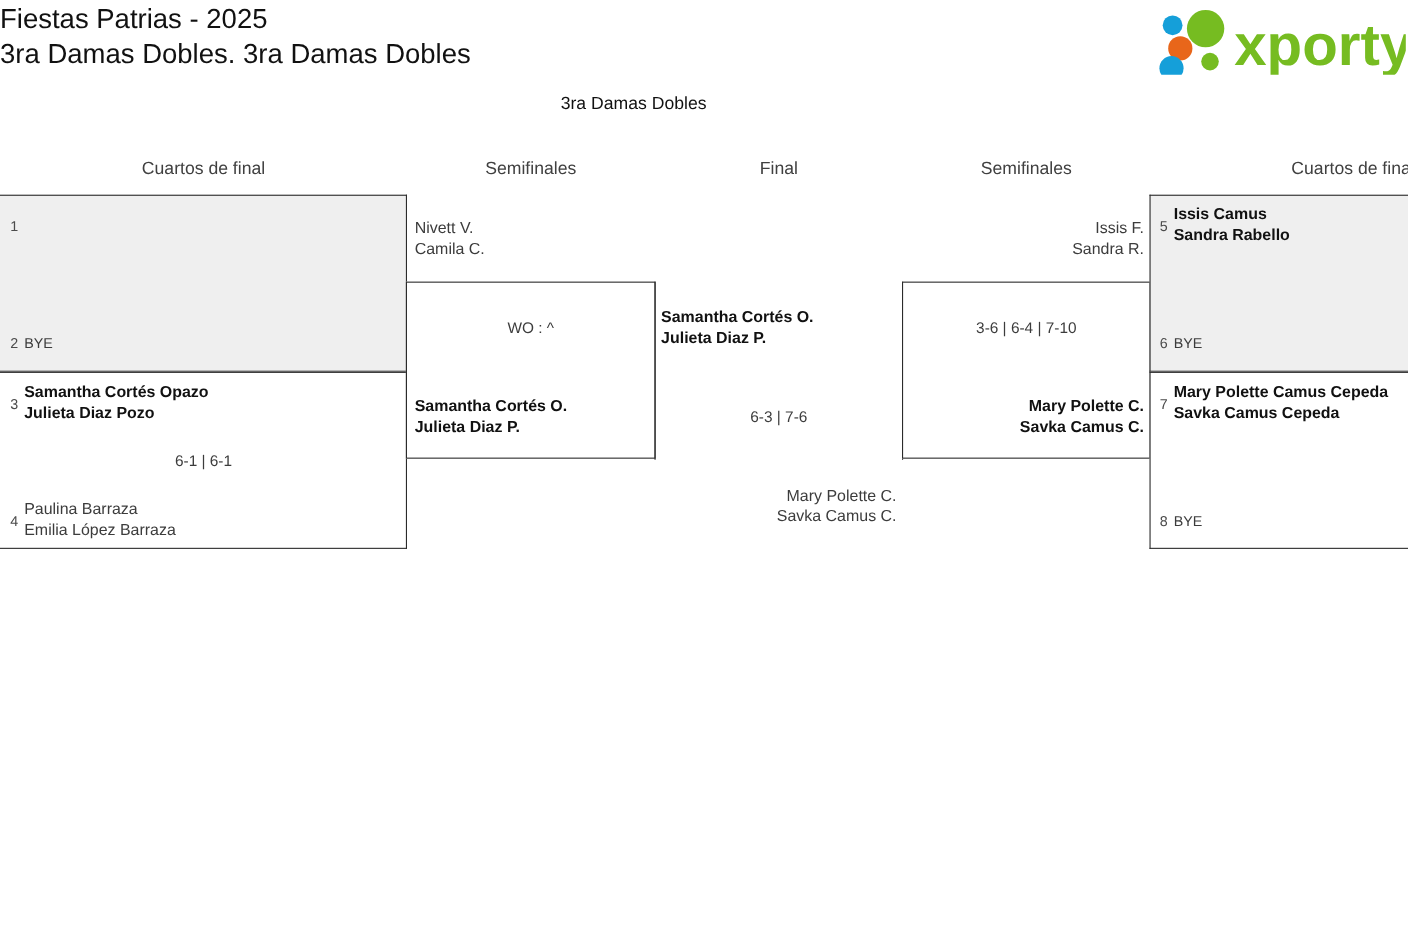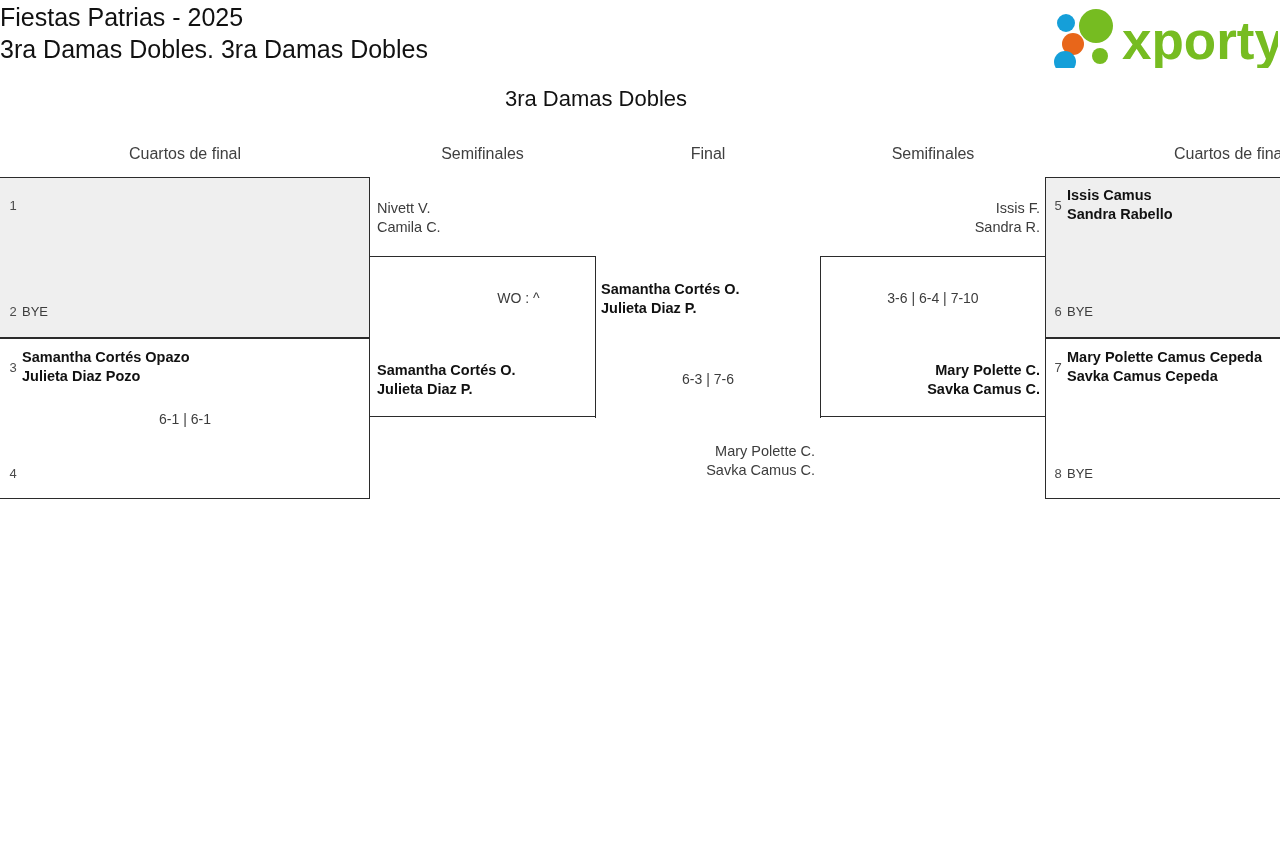--- a/index.html
+++ b/index.html
@@ -51,24 +51,23 @@
     height: 62px;
   }
   #brand-logo svg { display: block; }
 
   
   #draw-title {
     position: absolute;
     left: 0; top: 86px;
     width: 1152px;
     text-align: center;
-    font-size: 22px;
+    font-size: 16px;
     font-weight: 500;
     color: #111111;
-    padding-left: 20px;
   }
 
   
   .round-header {
     position: absolute;
     top: 145px;
     font-size: 16px;
     font-weight: 500;
     color: #404040;
     text-align: center;
@@ -191,32 +190,36 @@
     <span class="names winner">
       <span>Samantha Cortés Opazo</span><br>
       <span>Julieta Diaz Pozo</span>
     </span>
   </div>
 
   <div class="score" style="left:0px; top:411px; width:370px;">6-1 | 6-1</div>
 
   <div class="slot" style="left:4px; top:453px; width:360px; height:40px;">
     <span class="seed">4</span>
+    <span class="names loser">
+      <span>Paulina Barraza</span><br>
+      <span>Emilia López Barraza</span>
+    </span>
   </div>
 
   <div class="slot" style="left:377px; top:198px; width:215px; height:40px;">
     <span class="names loser">
       <span>Nivett V.</span><br>
       <span>Camila C.</span>
     </span>
   </div>
 
   <div class="match-box" style="left:369px; top:256px; width:227px; height:161px;"></div>
 
-  <div class="score" style="left:369px; top:290px; width:227px;padding-left:36px;">WO : ^</div>
+  <div class="score" style="left:369px; top:290px; width:227px;">WO : ^</div>
 
   <div class="slot" style="left:377px; top:360px; width:215px; height:40px;">
     <span class="names winner">
       <span>Samantha Cortés O.</span><br>
       <span>Julieta Diaz P.</span>
     </span>
   </div>
 
   <div class="v-rule" style="left:595px; top:256px; height:162px;"></div>
   <div class="v-rule" style="left:820px; top:256px; height:162px;"></div>

